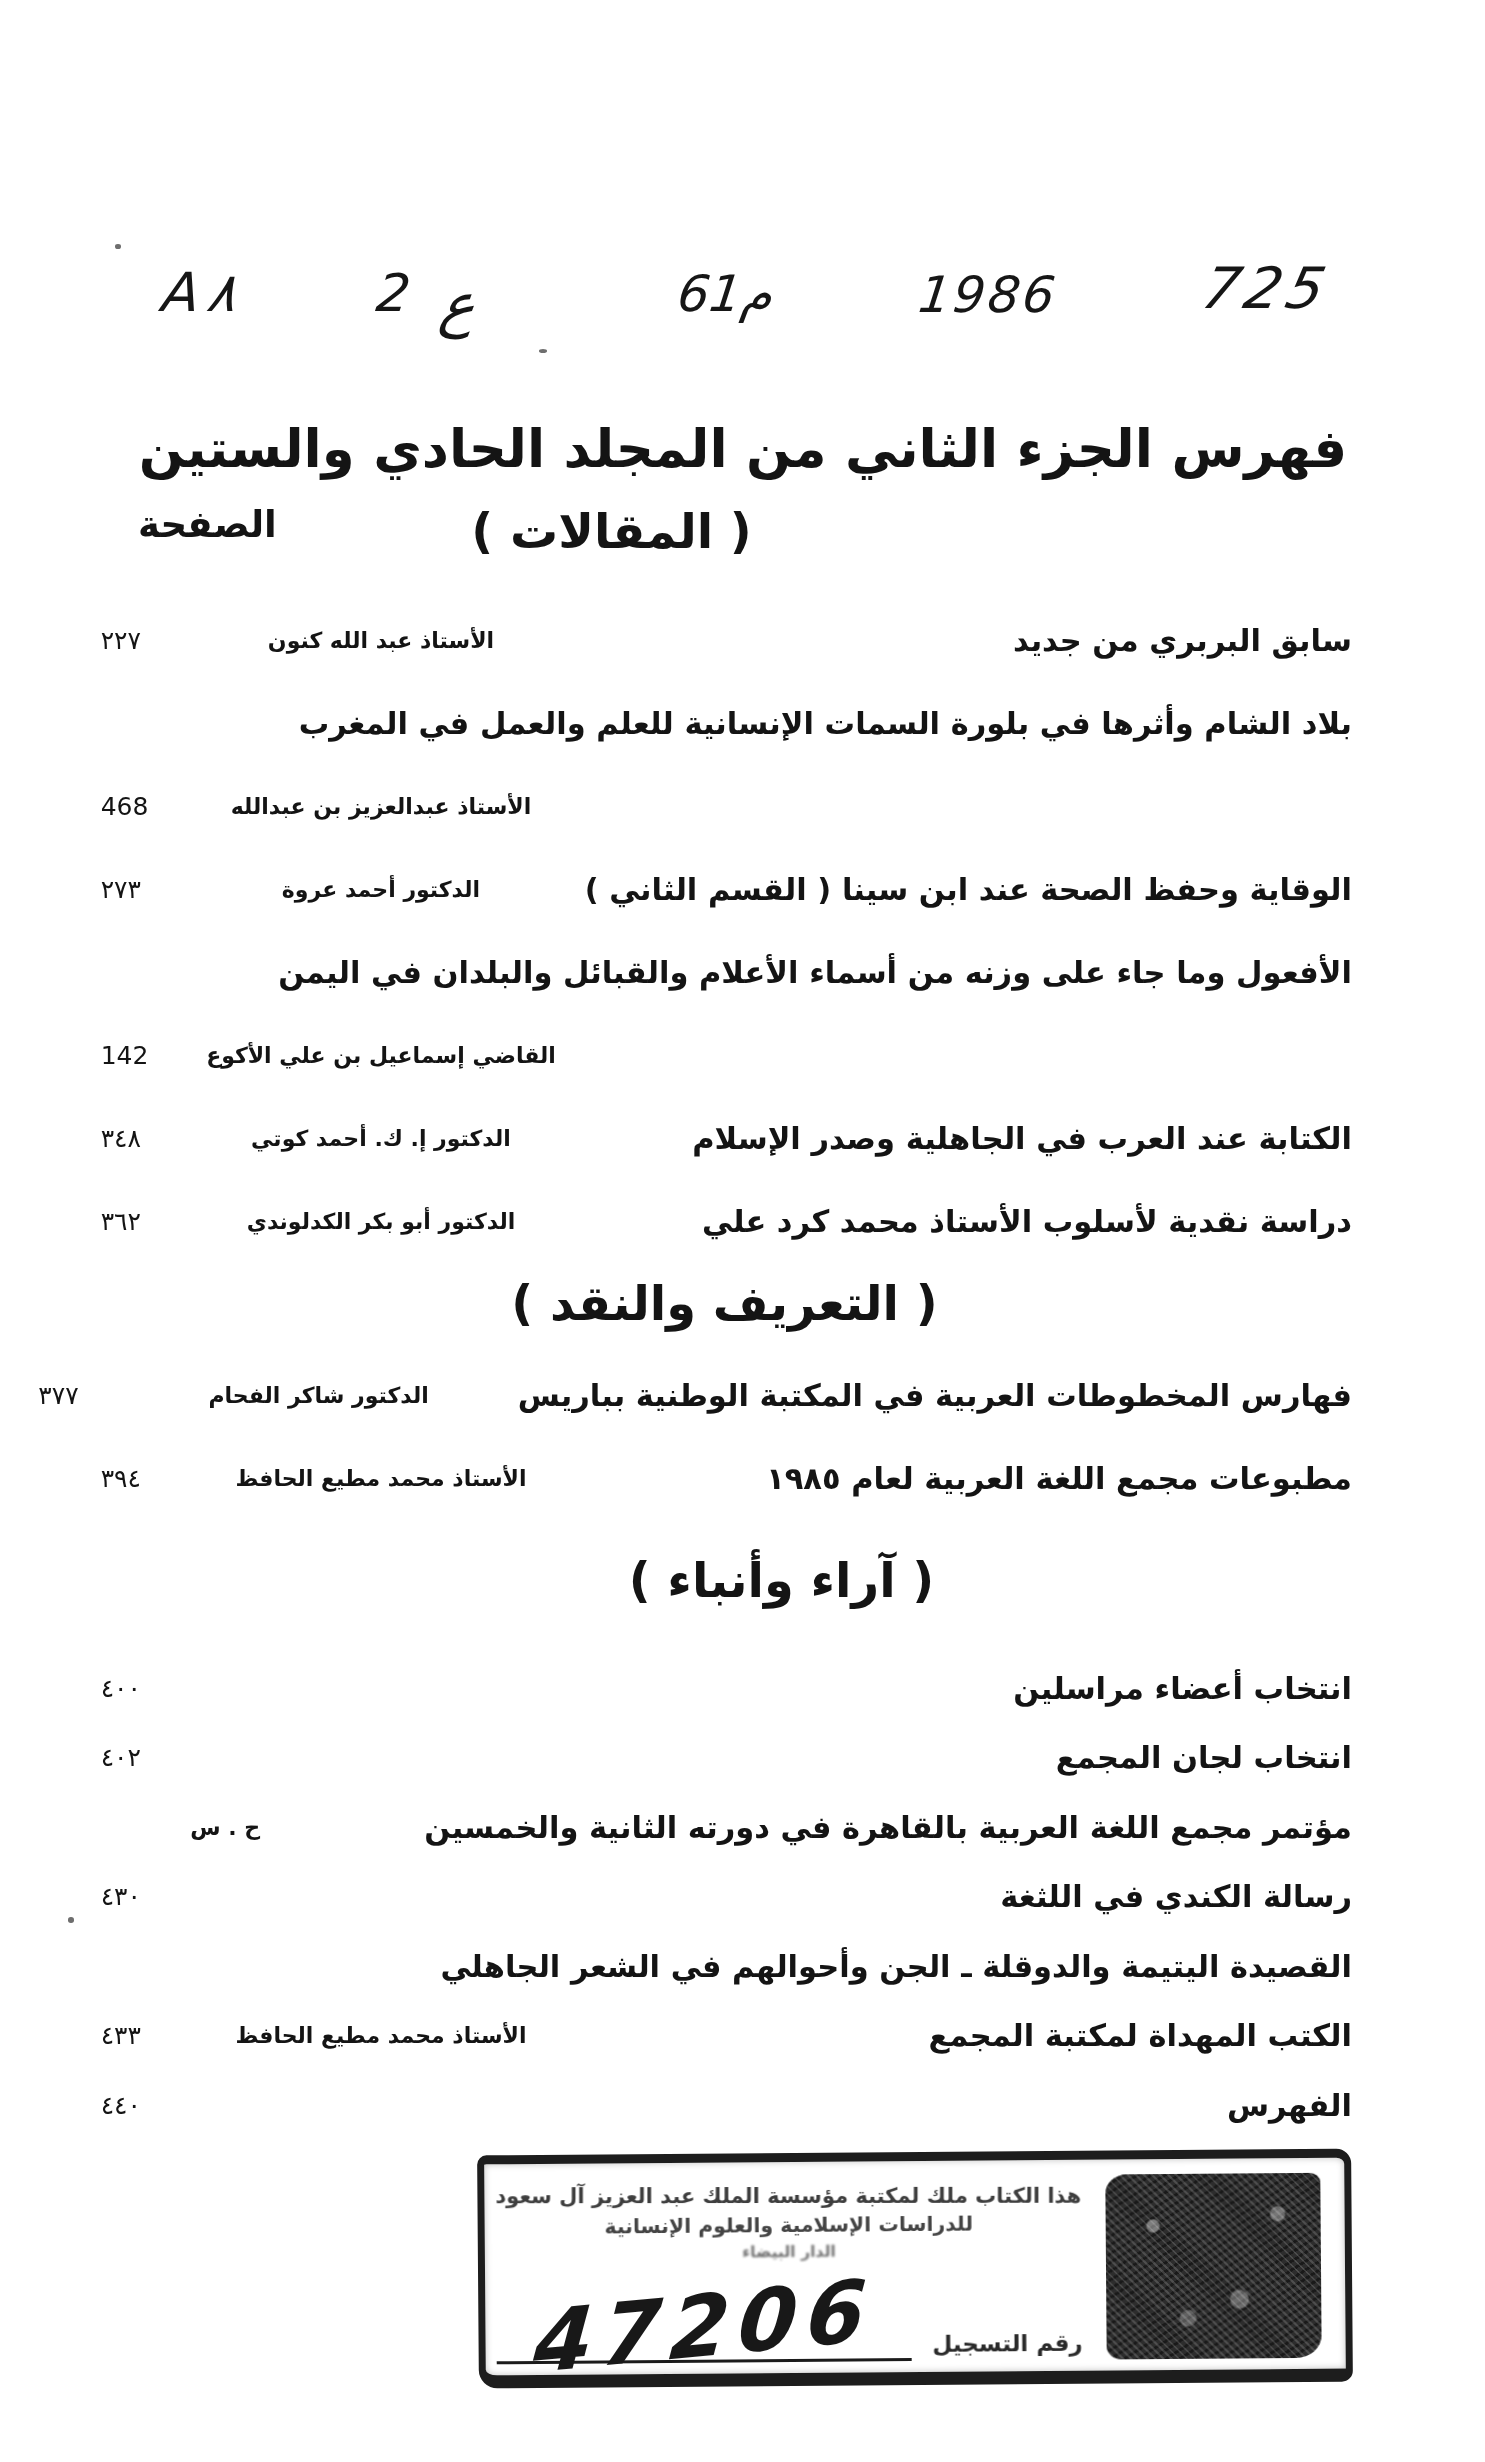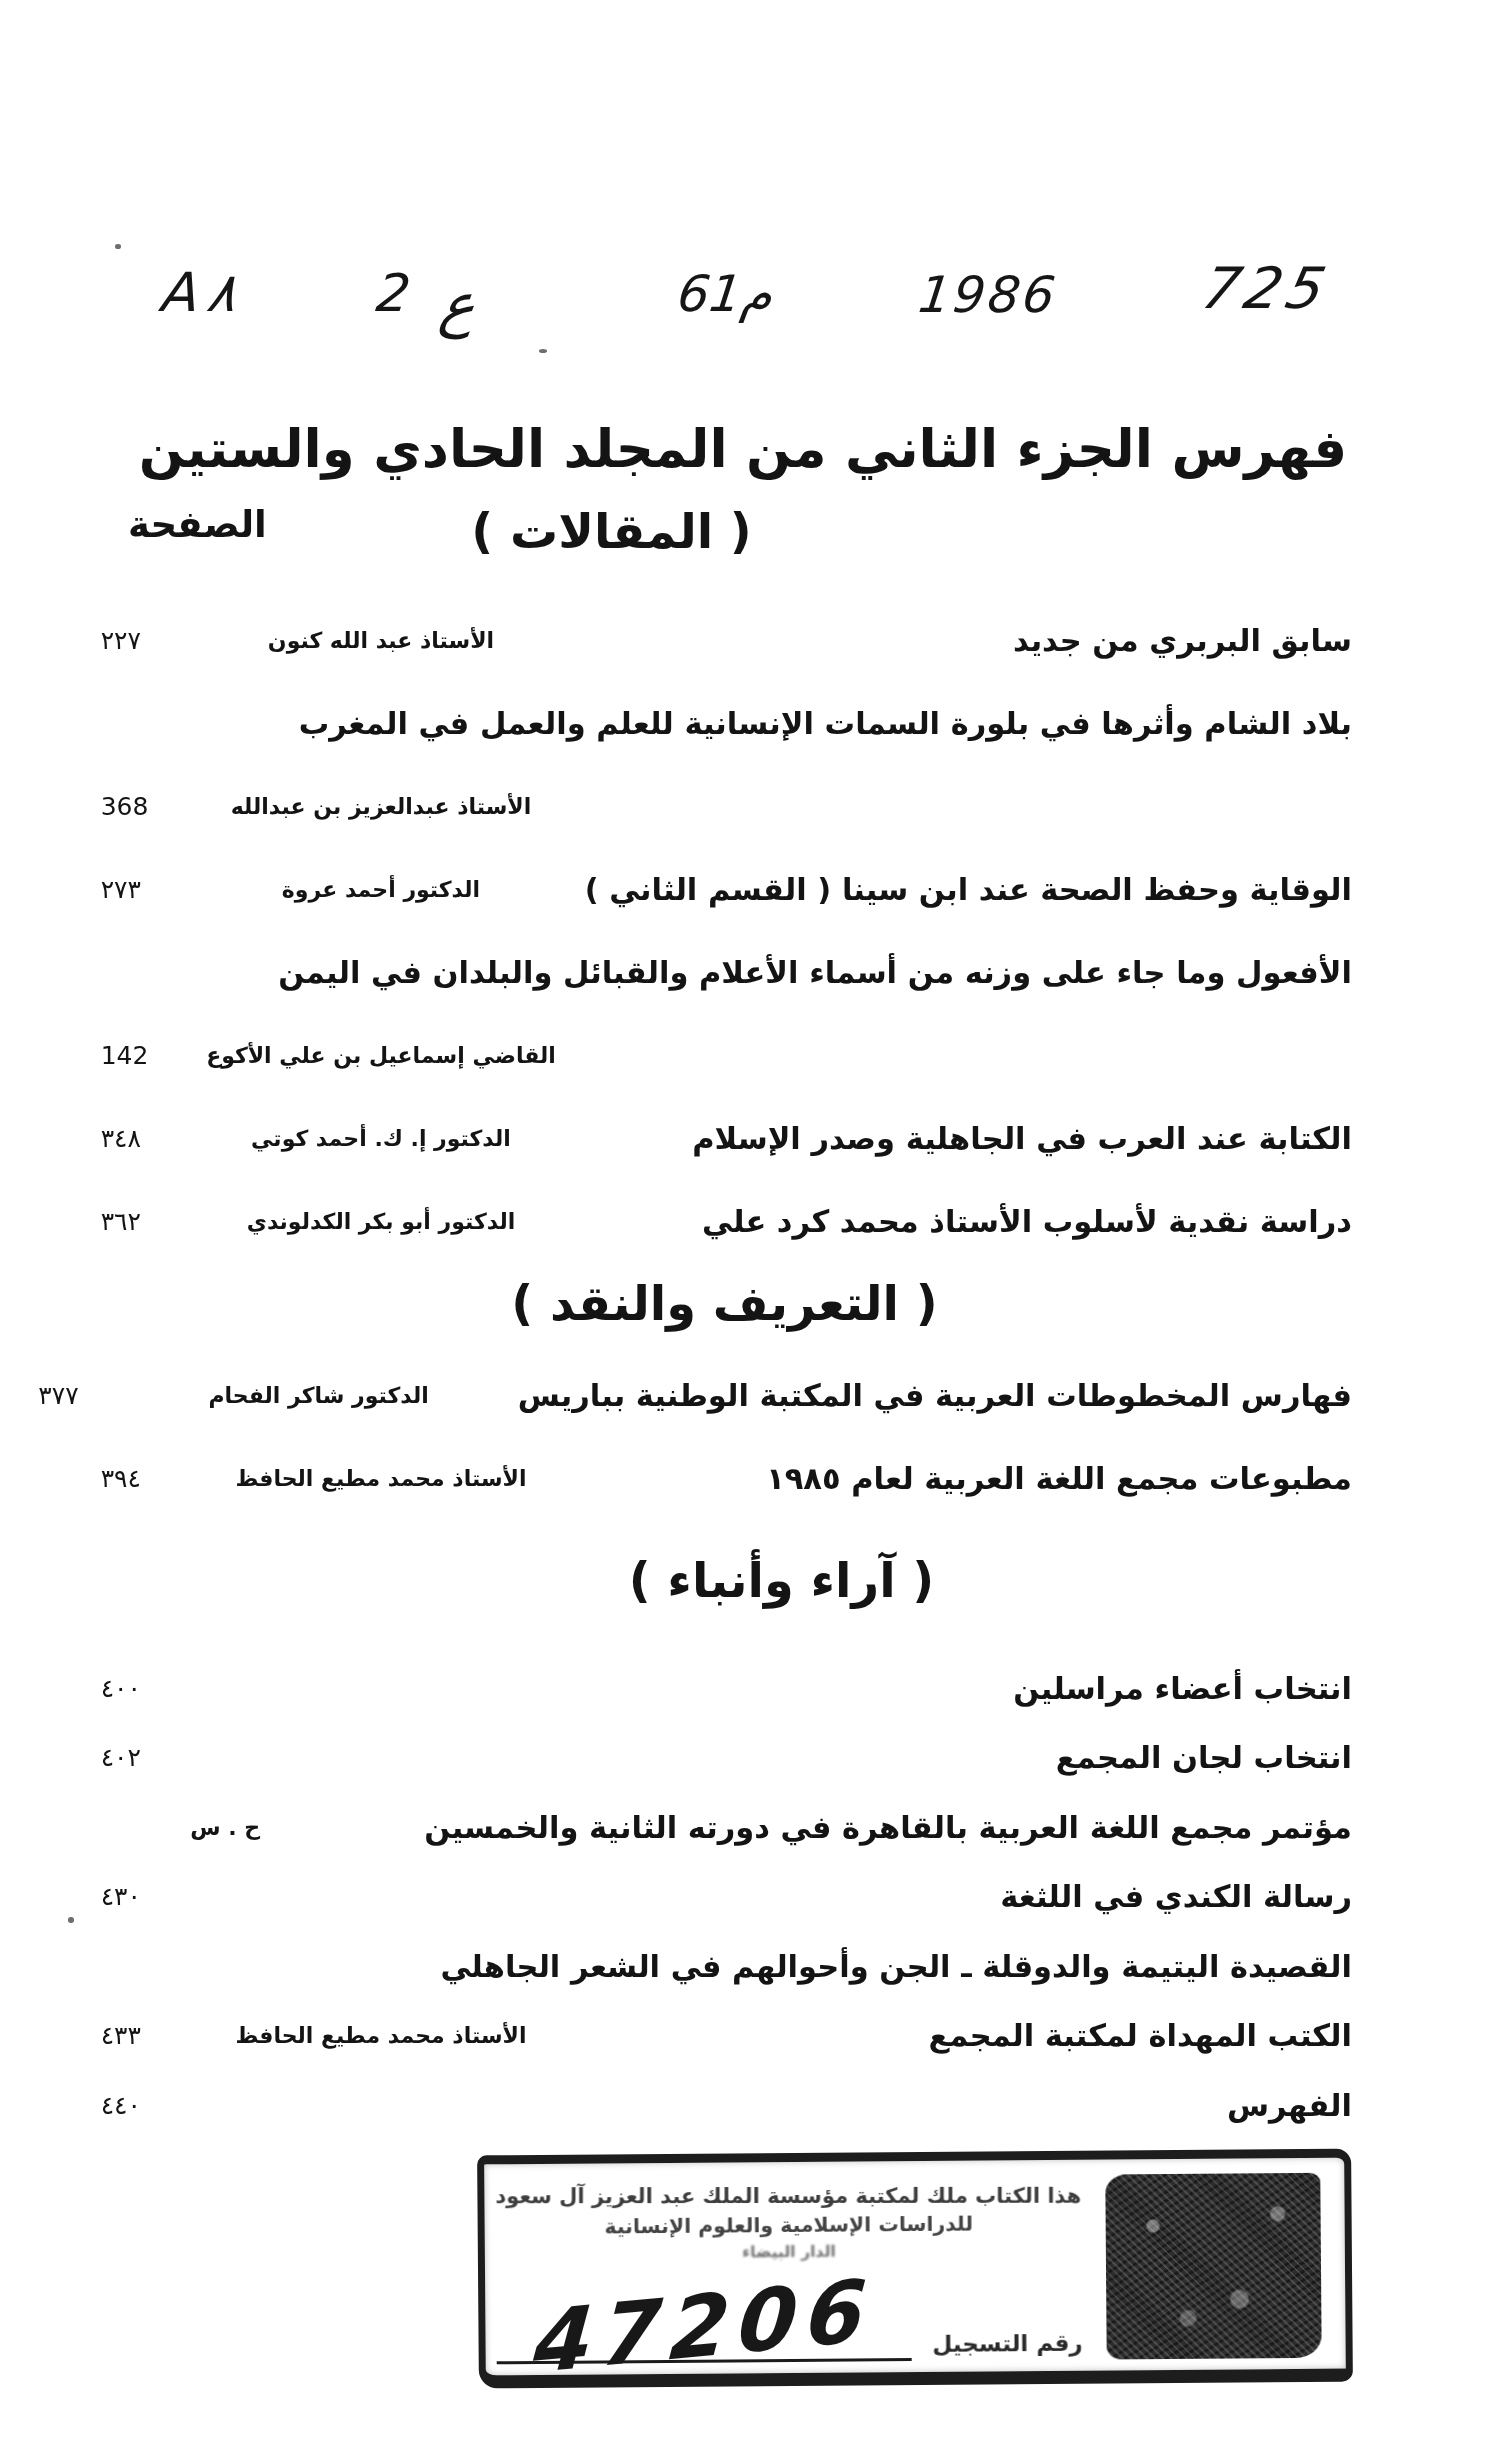--- a/index.html
+++ b/index.html
@@ -46,21 +46,21 @@
     margin: 0;
     padding-top: 418px;
     font-size: 53px;
     font-weight: 700;
     text-align: center;
     transform: translateX(18.5px);
     letter-spacing: 0.9px;
   }
   .header-row { position: relative; height: 65px; margin-top: 24px; }
   .page-col-label {
-    position: absolute; left: 31px; top: 0;
+    position: absolute; left: 41px; top: 0;
     font-size: 37px; font-weight: 700;
   }
   .section-heading {
     font-size: 48px; font-weight: 700;
     text-align: center; letter-spacing: 0.9px;
   }
   .section-heading.first { position: absolute; left: 41%; top: 0; transform: translateX(-50%); white-space: nowrap; }
 
   
   #toc { margin-top: 43px; }
@@ -150,21 +150,21 @@
         <span class="t">سابق البربري من جديد</span>
         <span class="a">الأستاذ عبد الله كنون</span>
         <span class="p">٢٢٧</span>
       </div>
       <div class="entry-line sec0">
         <span class="t full">بلاد الشام وأثرها في بلورة السمات الإنسانية للعلم والعمل في المغرب</span>
       </div>
       <div class="entry-line sec0">
         <span class="t"></span>
         <span class="a">الأستاذ عبدالعزيز بن عبدالله</span>
-        <span class="p">368</span>
+        <span class="p">468</span>
       </div>
       <div class="entry-line sec0">
         <span class="t">الوقاية وحفظ الصحة عند ابن سينا ( القسم الثاني )</span>
         <span class="a">الدكتور أحمد عروة</span>
         <span class="p">٢٧٣</span>
       </div>
       <div class="entry-line sec0">
         <span class="t full">الأفعول وما جاء على وزنه من أسماء الأعلام والقبائل والبلدان في اليمن</span>
       </div>
       <div class="entry-line sec0">

